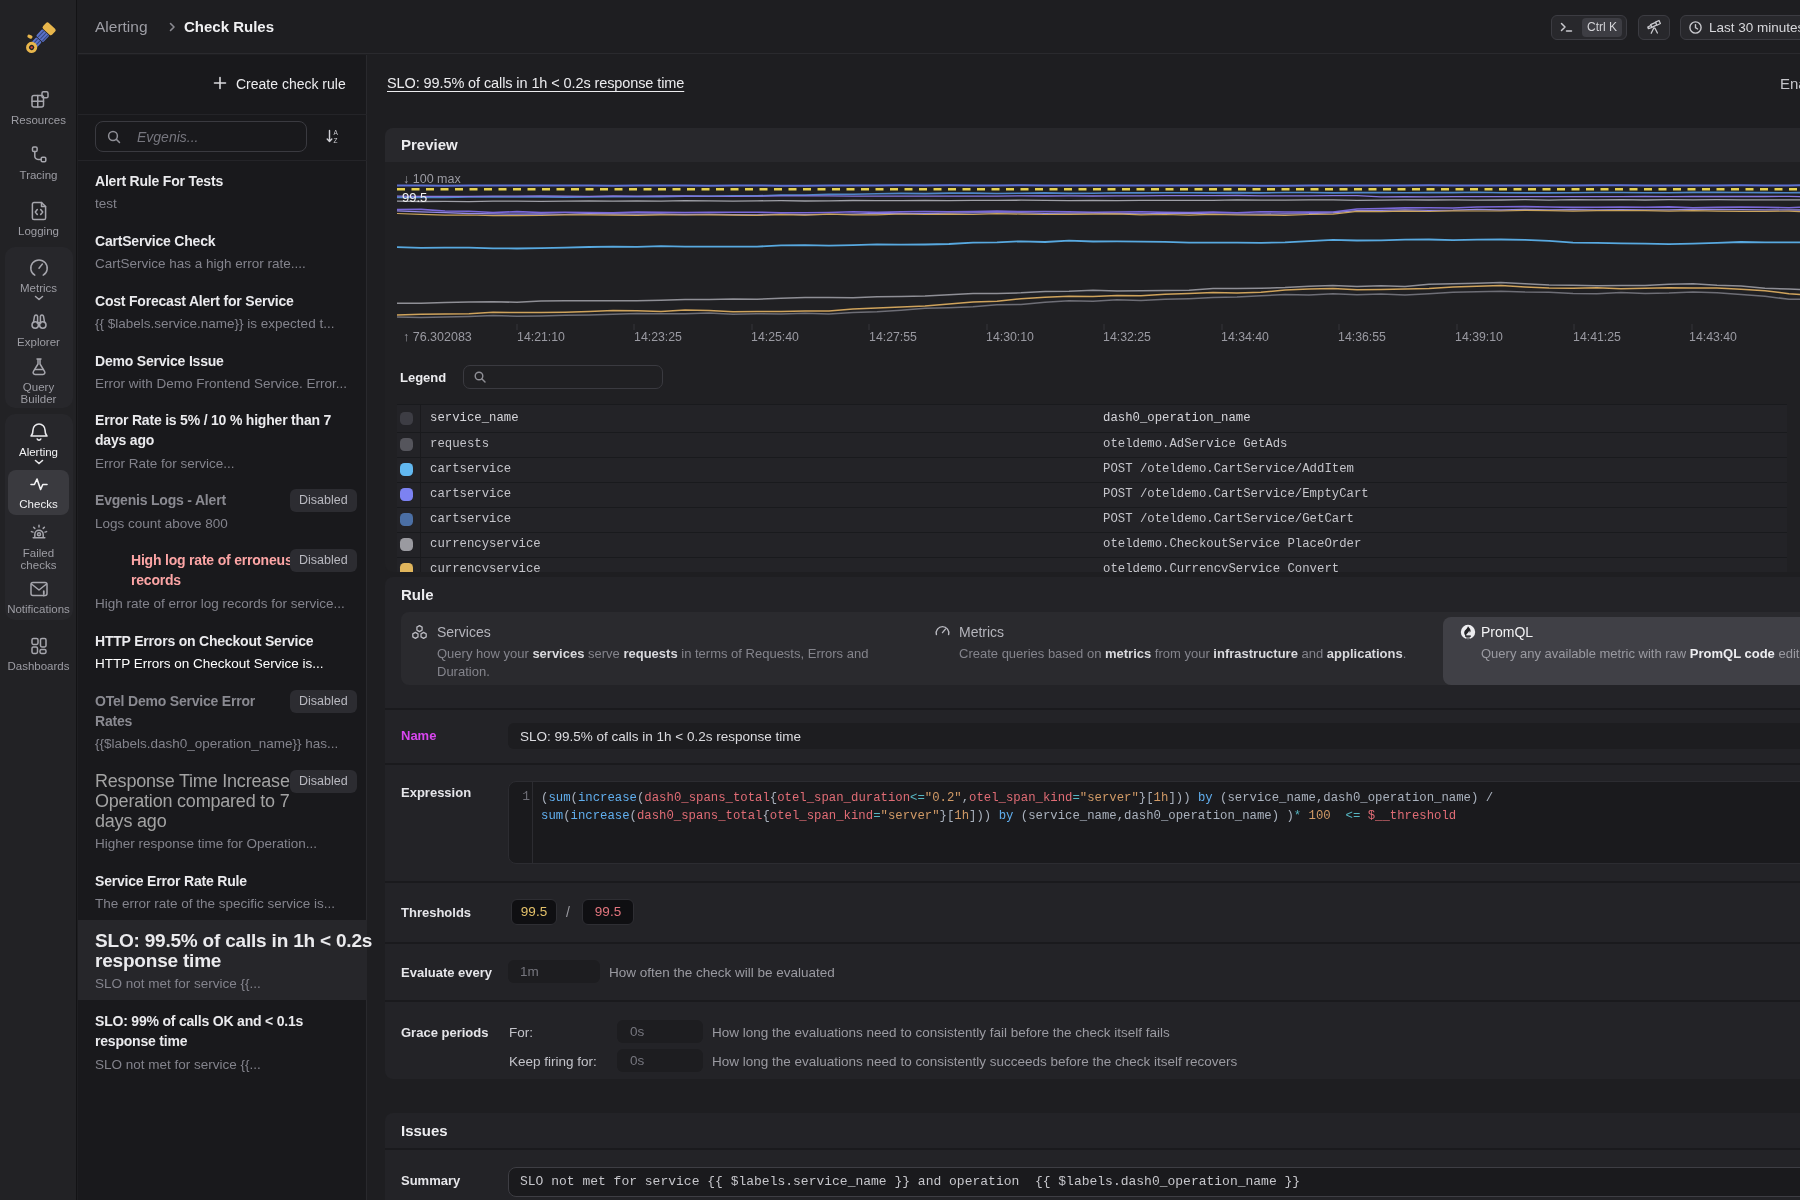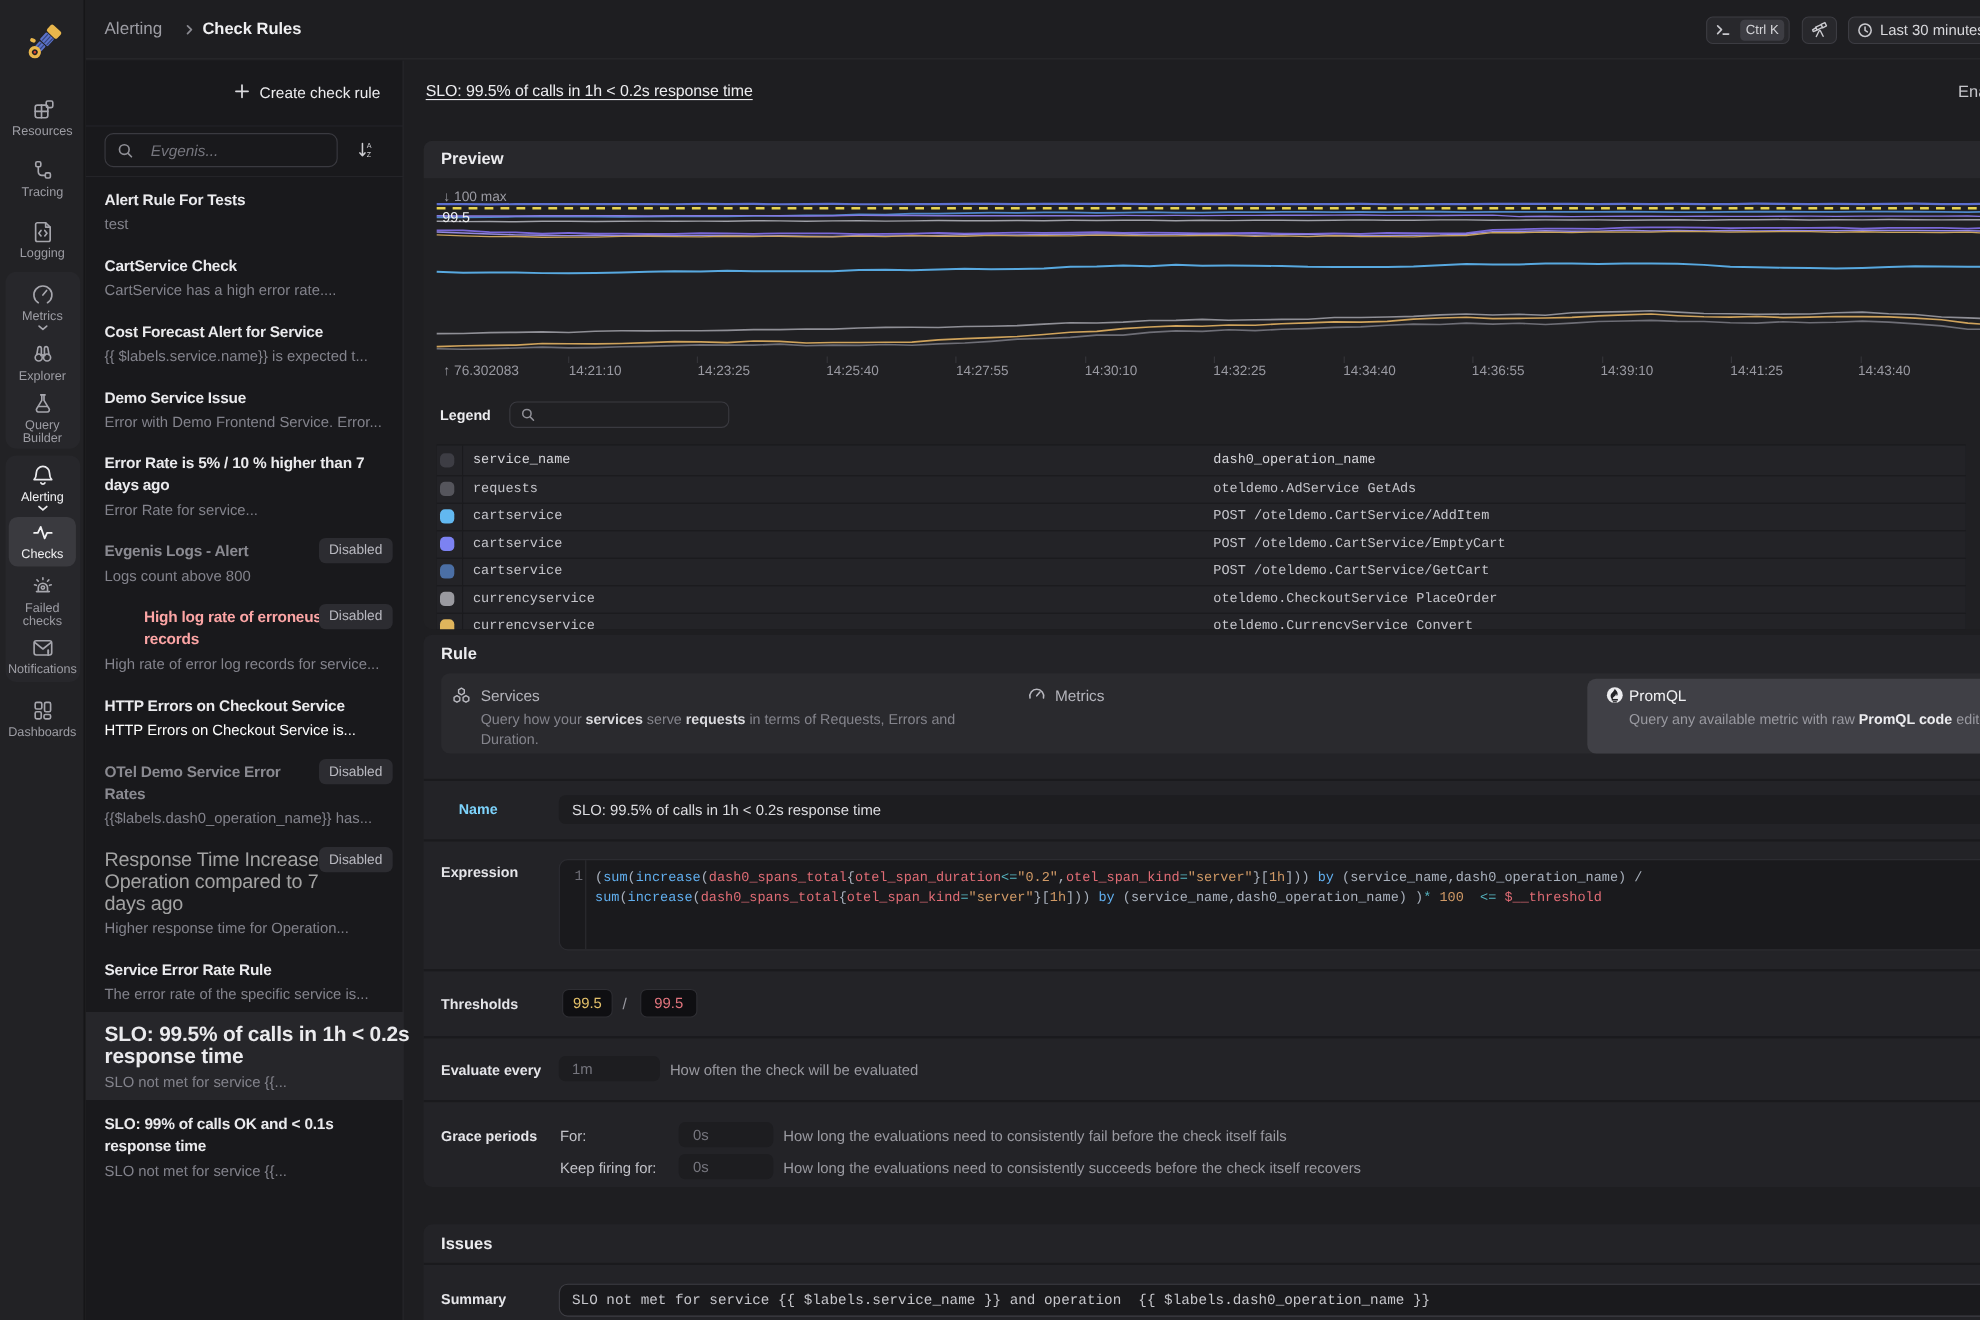--- a/index.html
+++ b/index.html
@@ -310,33 +310,34 @@
       <path d="M12.6 8.4 l2.6 1.5 v3 l-2.6 1.5 -2.6 -1.5 v-3 z"></path>
     </svg>
   <div style="position:absolute;left:52px;top:47px;font-size:14px;color:#b4b4bb;font-weight:500;">Services</div>
   <div style="position:absolute;left:52px;top:68px;width:450px;font-size:13px;line-height:17.5px;color:#84848c;">Query how your <b style="color:#d9d9dd;font-weight:600;">services</b> serve <b style="color:#d9d9dd;font-weight:600;">requests</b> in terms of Requests, Errors and Duration.</div>
 
   <svg style="position:absolute;left:549px;top:47px;stroke:#b8b8bf;fill:none;stroke-width:1.4;stroke-linecap:round;" width="17" height="17" viewBox="0 0 17 17">
       <path d="M2.4 10.5 a6.3 6.3 0 1 1 12.2 0"></path>
       <path d="M8.5 8.6 l2.9 -3.5"></path>
     </svg>
   <div style="position:absolute;left:574px;top:47px;font-size:14px;color:#b4b4bb;font-weight:500;">Metrics</div>
+  <div style="position:absolute;left:574px;top:68px;width:640px;font-size:13px;line-height:17.5px;color:#84848c;">Create queries based on <b style="color:#d9d9dd;font-weight:600;">metrics</b> from your <b style="color:#d9d9dd;font-weight:600;">infrastructure</b> and <b style="color:#d9d9dd;font-weight:600;">applications</b>.</div>
 
   <div style="position:absolute;left:1058px;top:40px;width:372px;height:68px;background:#404046;border-radius:8px;"></div>
   <svg style="position:absolute;left:1075px;top:47px;" width="16" height="16" viewBox="0 0 16 16">
       <circle cx="8" cy="8" r="7.2" fill="#ececef"></circle>
       <path d="M8 2.2 c.9 1.5 2.6 2.6 2.6 4.6 0 .9 -.4 1.6 -.9 2 .1 -.8 -.2 -1.7 -.7 -2.2 .1 1.2 -.7 2 -1.5 2.6 -.8 .6 -1.3 1.2 -1.3 2.1 0 .5 .2 1 .5 1.4 -1.5 -.7 -2.5 -2.2 -2.5 -3.9 0 -2.7 2.9 -3.6 3.8 -6.6 z" fill="#232327"></path>
       <rect x="5.2" y="11.4" width="5.6" height="1.5" fill="#232327"></rect>
       <rect x="6.2" y="13.4" width="3.6" height="1.2" fill="#232327"></rect>
     </svg>
   <div style="position:absolute;left:1096px;top:47px;font-size:14px;color:#f2f2f4;font-weight:500;">PromQL</div>
   <div style="position:absolute;left:1096px;top:68px;width:700px;font-size:13px;line-height:17.5px;color:#9a9aa1;">Query any available metric with raw <b style="color:#ececef;font-weight:600;">PromQL code</b> editor</div>
 
   <div style="position:absolute;left:0;top:131px;width:100%;height:2px;background:#1a1a1d;"></div>
-  <div style="position:absolute;left:32px;top:151px;font-size:13px;color:#7dd3fc;font-weight:600;">Name</div>
+  <div style="position:absolute;left:16px;top:151px;font-size:13px;color:#d946ef;font-weight:600;">Name</div>
   <div style="position:absolute;left:123px;top:146px;width:1307px;height:26px;background:#1d1d20;border-radius:6px;"></div>
   <div style="position:absolute;left:135px;top:152px;font-size:13.5px;color:#dcdce0;">SLO: 99.5% of calls in 1h &lt; 0.2s response time</div>
 
   <div style="position:absolute;left:0;top:186px;width:100%;height:2px;background:#1a1a1d;"></div>
   <div style="position:absolute;left:16px;top:208px;font-size:13px;color:#e5e5e9;font-weight:600;">Expression</div>
   <div style="position:absolute;left:123px;top:204px;width:1307px;height:83px;background:#1a1a1d;border:1px solid #2c2c31;border-radius:8px;"></div>
   <div class="mono" style="position:absolute;left:131px;top:212px;width:14px;font-size:13px;color:#6e6e76;text-align:right;">1</div>
   <div style="position:absolute;left:147px;top:205px;width:1px;height:81px;background:#2c2c31;"></div>
   <div class="mono" style="position:absolute;left:156px;top:212px;font-size:12.3px;line-height:18px;color:#a9b1bd;white-space:pre;"><span style="color:#a9b1bd">(</span><span style="color:#61afef">sum</span><span style="color:#a9b1bd">(</span><span style="color:#61afef">increase</span><span style="color:#a9b1bd">(</span><span style="color:#e06c75">dash0_spans_total</span><span style="color:#a9b1bd">{</span><span style="color:#e06c75">otel_span_duration</span><span style="color:#56b6c2">&lt;=</span><span style="color:#d19a66">"0.2"</span><span style="color:#a9b1bd">,</span><span style="color:#e06c75">otel_span_kind</span><span style="color:#56b6c2">=</span><span style="color:#d19a66">"server"</span><span style="color:#a9b1bd">}[</span><span style="color:#d19a66">1h</span><span style="color:#a9b1bd">])) </span><span style="color:#61afef">by</span><span style="color:#a9b1bd"> (service_name,dash0_operation_name) /</span>
 <span style="color:#61afef">sum</span><span style="color:#a9b1bd">(</span><span style="color:#61afef">increase</span><span style="color:#a9b1bd">(</span><span style="color:#e06c75">dash0_spans_total</span><span style="color:#a9b1bd">{</span><span style="color:#e06c75">otel_span_kind</span><span style="color:#56b6c2">=</span><span style="color:#d19a66">"server"</span><span style="color:#a9b1bd">}[</span><span style="color:#d19a66">1h</span><span style="color:#a9b1bd">])) </span><span style="color:#61afef">by</span><span style="color:#a9b1bd"> (service_name,dash0_operation_name) )</span><span style="color:#56b6c2">*</span><span style="color:#a9b1bd"> </span><span style="color:#d19a66">100</span><span style="color:#a9b1bd">  </span><span style="color:#56b6c2">&lt;=</span><span style="color:#a9b1bd"> </span><span style="color:#e06c75">$__threshold</span></div>

